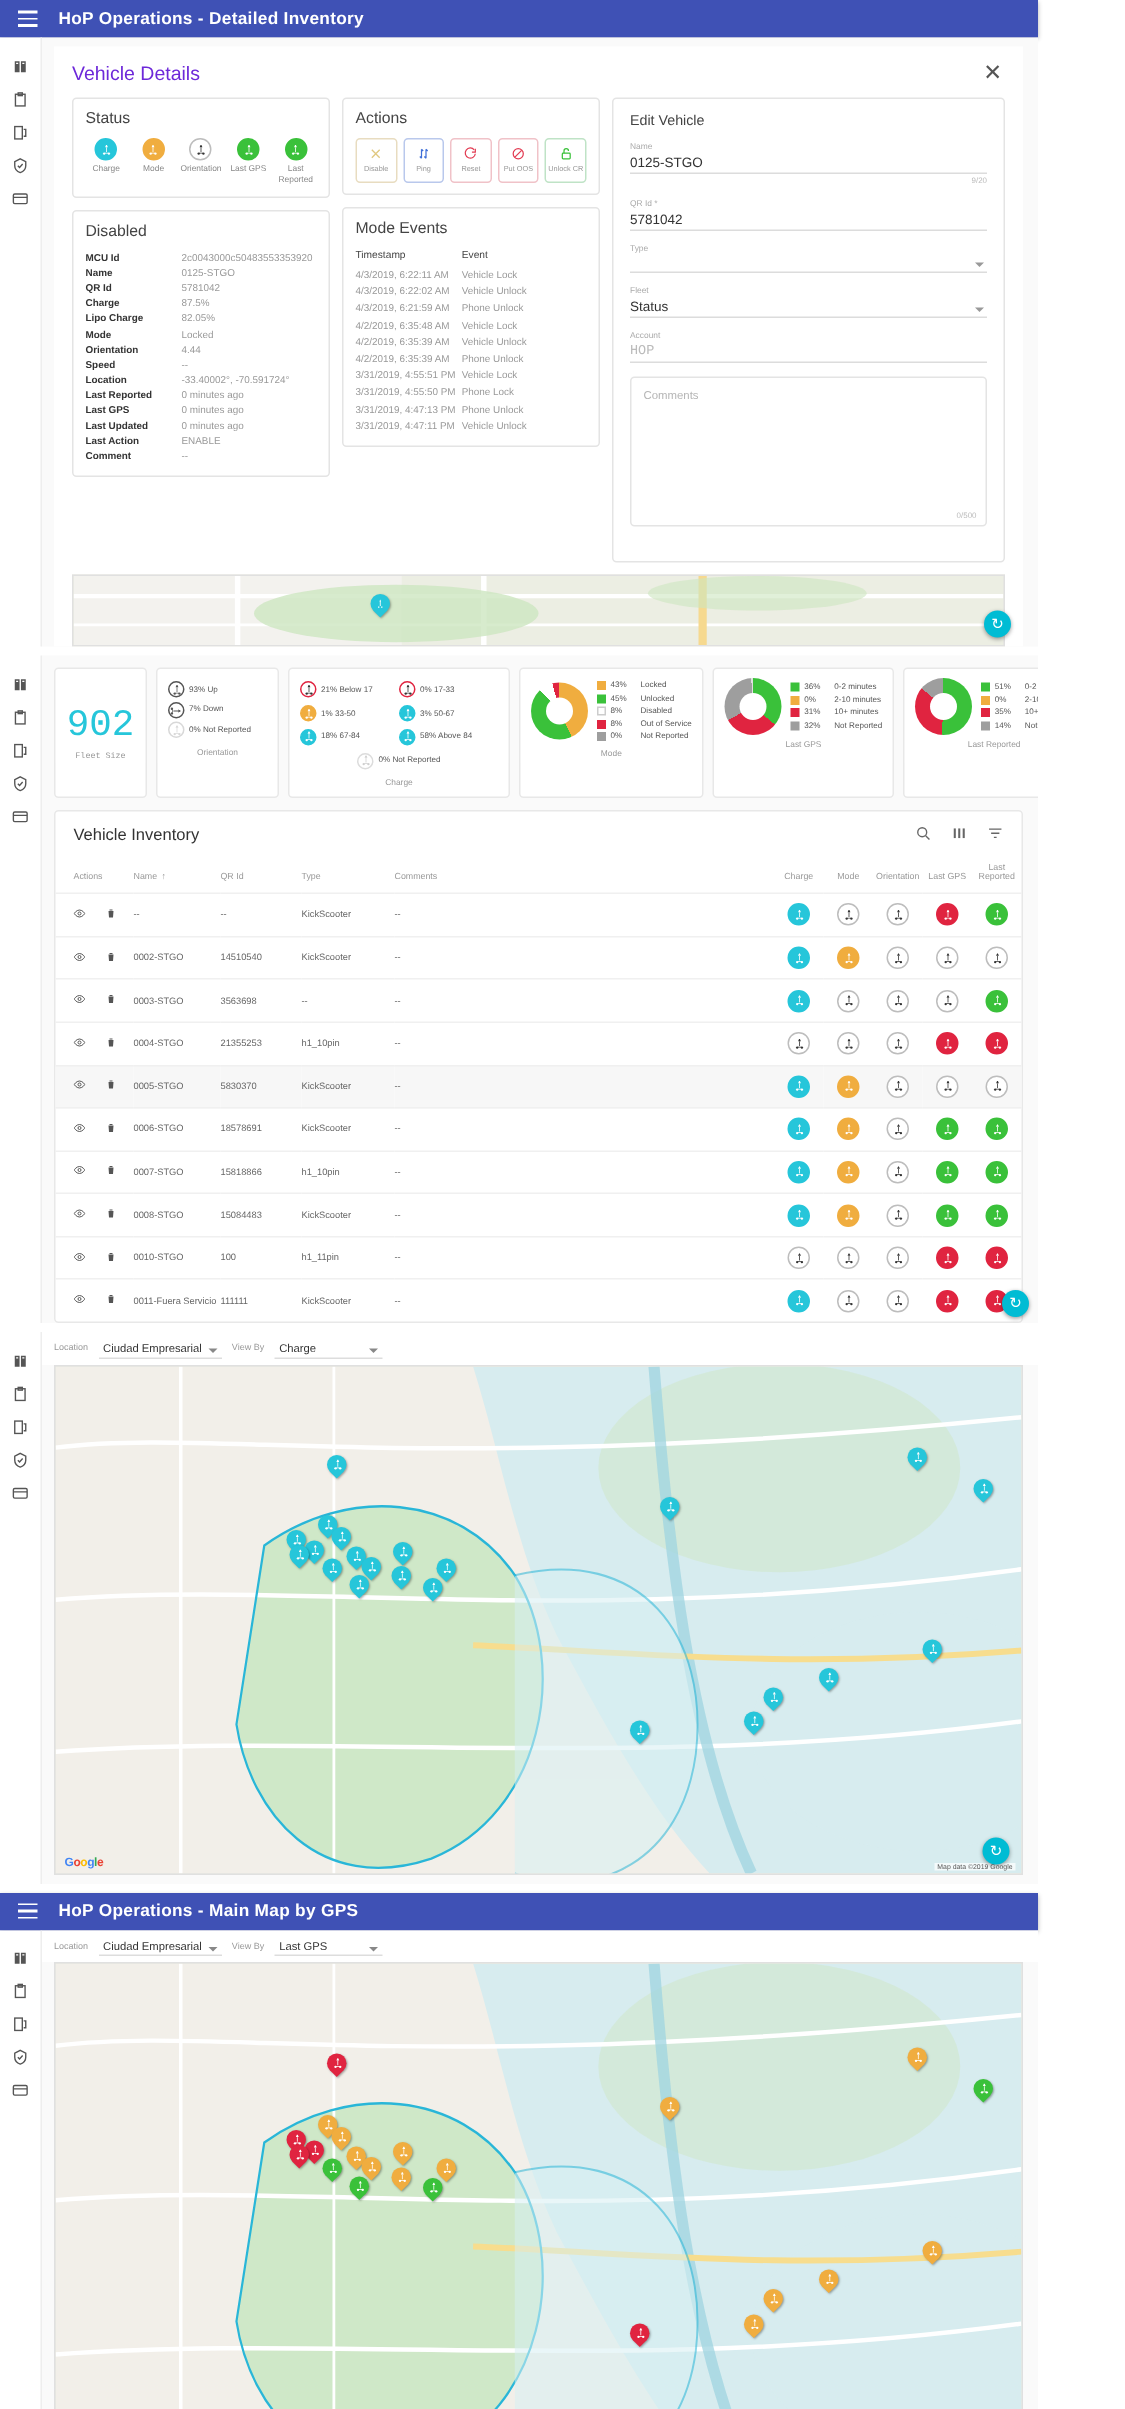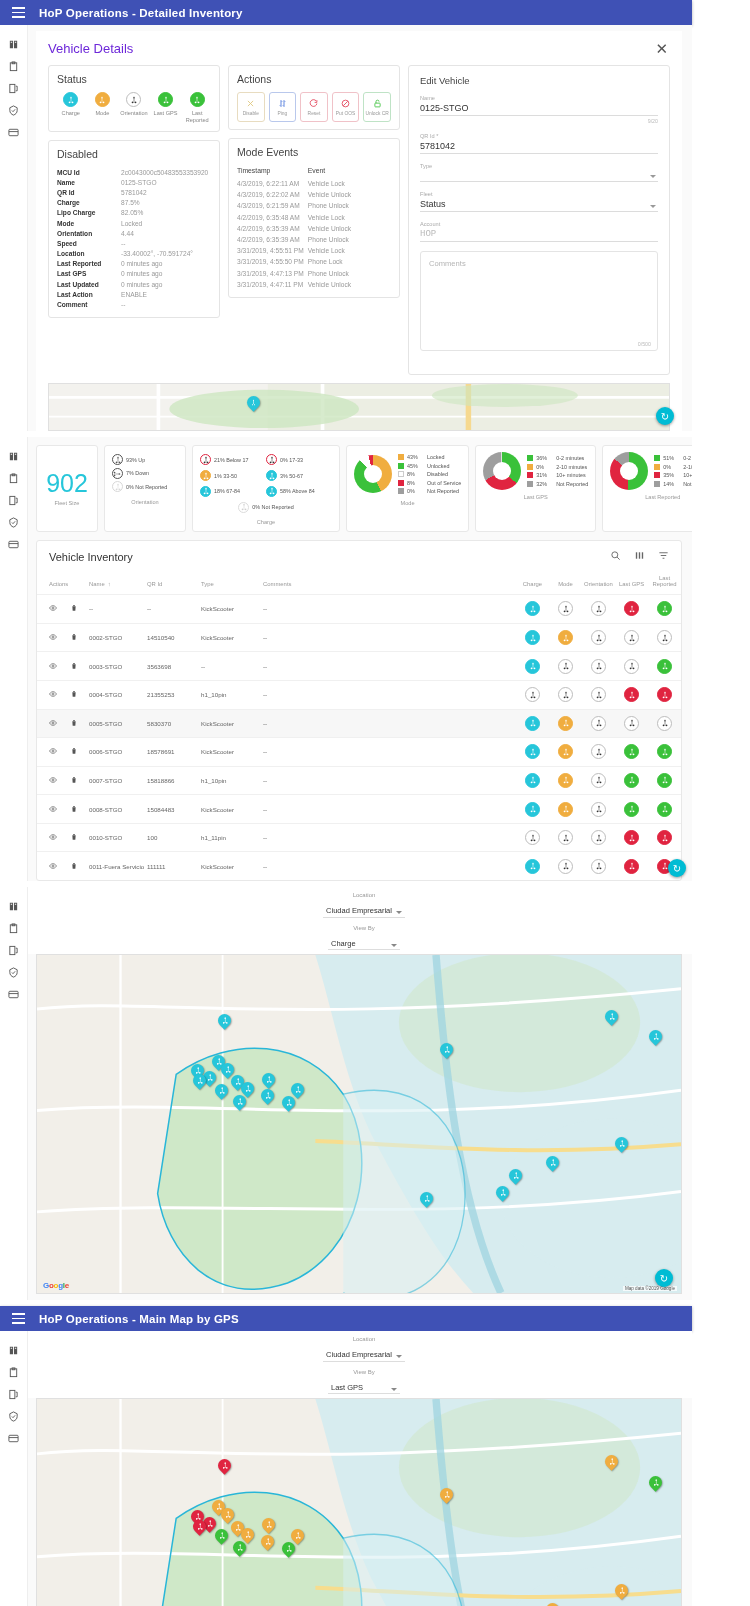--- a/index.html
+++ b/index.html
@@ -99,21 +99,21 @@
   .fab {
     position:absolute; right:8px; bottom:6px; width:18px; height:18px; border-radius:50%;
     background:#00bcd4; color:#fff; display:flex; align-items:center; justify-content:center;
     box-shadow:0 1px 3px rgba(0,0,0,.4); cursor:pointer; font-size:10px;
   }
 
   
   .stats-row { display:flex; gap:6px; padding:8px 10px 0 8px; }
   .stat-card { background:#fff; border:1px solid #e8e8e8; border-radius:3px; padding:6px 7px; display:flex; flex-direction:column; }
   .stat-card .cap { font-size:5.6px; color:#999; text-align:center; margin-top:4px; }
-  .fleet-card { width:62px; flex:0 0 62px; align-items:center; justify-content:center; }
+  .fleet-card { width:62px; flex:0 0 62px; align-items:center; justify-content:center;font-family:Liberation Mono, monospace; }
   .fleet-num { font-size:25px; color:#26c6da; font-weight:normal; line-height:1; }
   .orient-card { width:82px; flex:0 0 82px; }
   .charge-card { width:148px; flex:0 0 148px; }
   .donut-card { flex:1 1 0; }
 
   .leg { display:flex; align-items:center; gap:3px; margin:2.4px 0; }
   .leg-ic { width:11px; height:11px; border-radius:50%; display:inline-flex; align-items:center;justify-content:center; flex:0 0 11px;}
   .leg-sq { width:6px; height:6px; flex:0 0 6px; }
   .leg-t { font-size:5.4px; color:#555; white-space:nowrap; }
   .leg-pct { font-size:5.4px; color:#555; width:17px; display:inline-block;}
@@ -138,21 +138,21 @@
   table.inv .c-name { width:58px; }
   table.inv .c-qr { width:54px; }
   table.inv .c-type { width:62px; }
   table.inv .c-com { width:auto; }
   table.inv .c-ic { width:33px; text-align:center; }
   table.inv th.c-ic { text-align:center; }
   .row-icons { display:flex; gap:13px; align-items:center; }
   .sort-arrow { display:inline-block; margin-left:3px; }
 
   
-  .map-bar { display:flex; align-items:center; gap:7px; padding:5px 0 4px 8px; background:#fff;flex-direction:column;}
+  .map-bar { display:flex; align-items:center; gap:7px; padding:5px 0 4px 8px; background:#fff;}
   .map-lbl { font-size:6px; color:#999; }
   .map-sel { font-size:7.5px; color:#333; border-bottom:1px solid #ddd; padding:1px 13px 1.5px 3px; position:relative; min-width:72px; cursor:pointer;}
   .map-sel .caret2 { position:absolute; right:3px; top:6px; width:0;height:0;border-left:3px solid transparent;border-right:3px solid transparent;border-top:3.4px solid #888;}
   .mapbox { position:relative; height:340px; margin:0 10px 6px 8px; overflow:hidden; background:#e8eadf; border:1px solid #e0e0e0;}
   .mapbox.tall { height:345px; }
   .gwm { position:absolute; left:6px; bottom:3px; font-size:8px; font-weight:bold; letter-spacing:-.3px; }
   .gwm b:nth-child(1){color:#4285F4}.gwm b:nth-child(2){color:#EA4335}.gwm b:nth-child(3){color:#FBBC05}
   .gwm b:nth-child(4){color:#4285F4}.gwm b:nth-child(5){color:#34A853}.gwm b:nth-child(6){color:#EA4335}
   .attrib { position:absolute; right:4px; bottom:2px; font-size:4.6px; color:#555; background:rgba(255,255,255,.72); padding:0 2px;}
   .pin { position:absolute; width:13px; height:13px; border-radius:50% 50% 50% 0; transform:rotate(-45deg);

